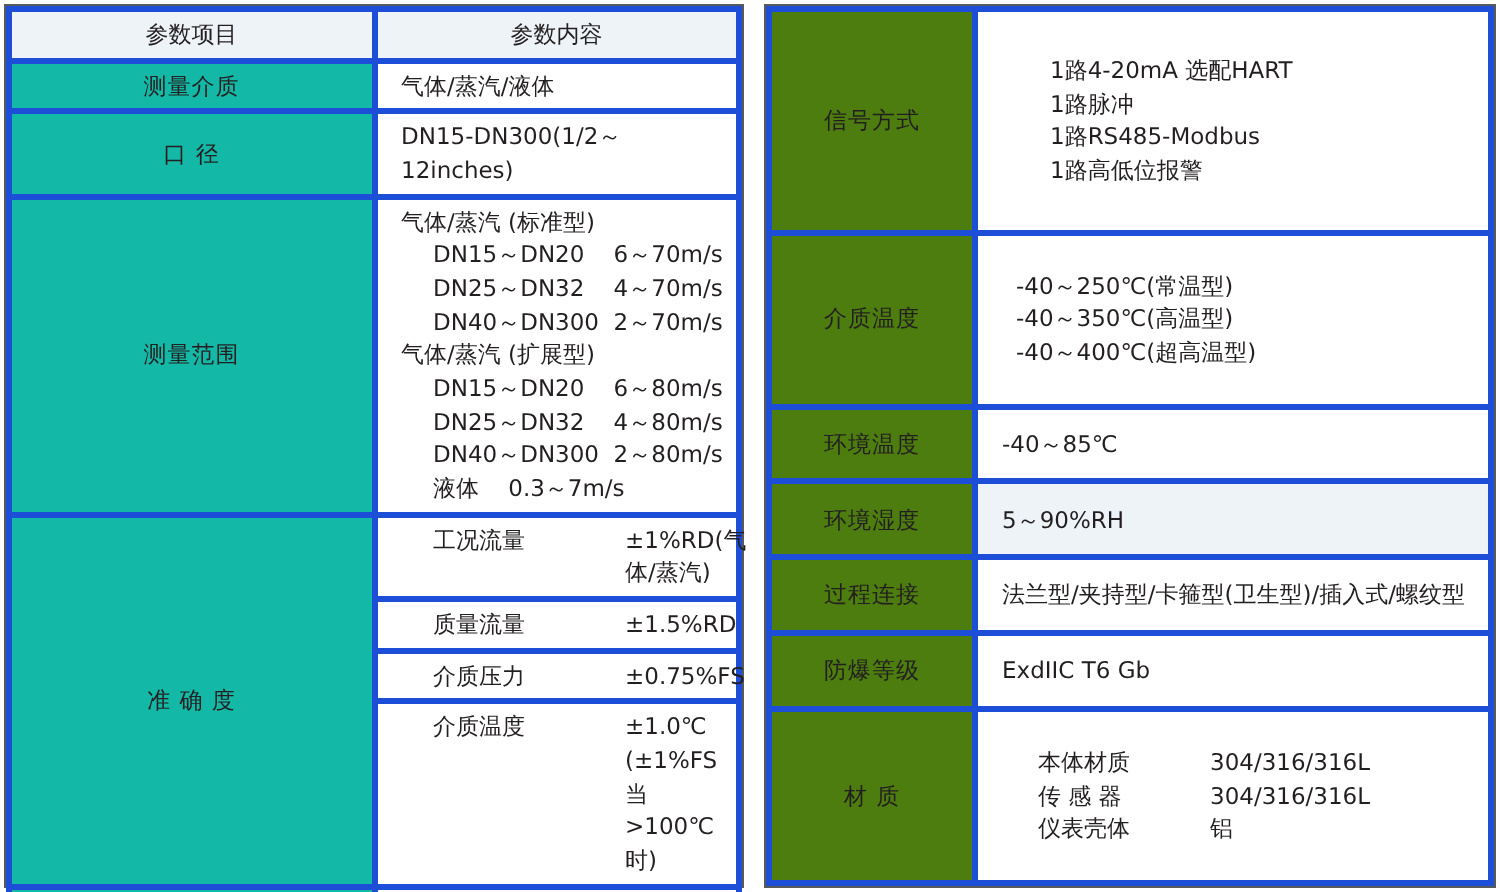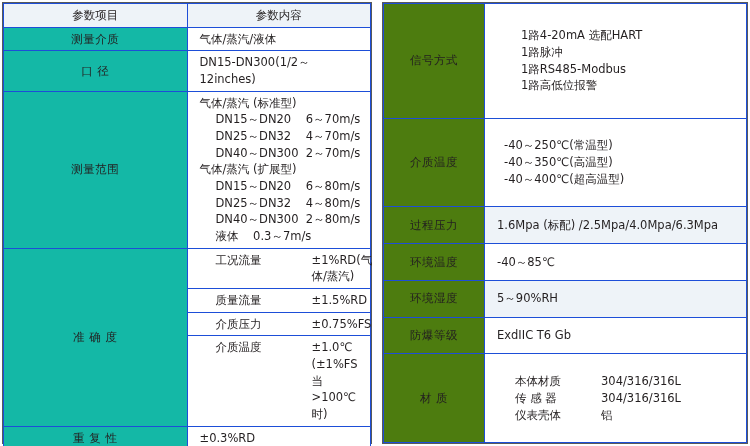--- a/index.html
+++ b/index.html
@@ -37,21 +37,21 @@
     width: 366px;
     height: 442px;
   }
   table {
     border-collapse: collapse;
     width: 100%;
     height: 100%;
     table-layout: fixed;
   }
   td {
-    border: 1px solid #1d4ed8;
+    border: 3px solid #1d4ed8;
     padding: 3px 6px;
     vertical-align: middle;
     line-height: 1.45;
     font-size: 11.5px;
   }
   .lbl {
     background: #14b8a6;
     text-align: center;
     width: 74px;
     letter-spacing: 0.5px;
@@ -203,30 +203,30 @@
       </tr>
       <tr>
         <td class="lbl-wide">介质温度</td>
         <td class="val tempcell">
           <div>-40～250℃(常温型)</div>
           <div>-40～350℃(高温型)</div>
           <div>-40～400℃(超高温型)</div>
         </td>
       </tr>
       <tr>
-        <td class="lbl-wide">过程压力</td>
-        <td class="val-hl">1.6Mpa (标配) /2.5Mpa/4.0Mpa/6.3Mpa</td>
-      </tr>
-      <tr>
         <td class="lbl-wide">环境温度</td>
         <td class="val">-40～85℃</td>
       </tr>
       <tr>
         <td class="lbl-wide">环境湿度</td>
         <td class="val-hl">5～90%RH</td>
+      </tr>
+      <tr>
+        <td class="lbl-wide">过程连接</td>
+        <td class="val">法兰型/夹持型/卡箍型(卫生型)/插入式/螺纹型</td>
       </tr>
       <tr>
         <td class="lbl-wide">防爆等级</td>
         <td class="val">ExdIIC T6 Gb</td>
       </tr>
       <tr>
         <td class="lbl-wide">材  质</td>
         <td class="val matcell">
           <div class="mrow">
             <span class="mk">本体材质</span>

